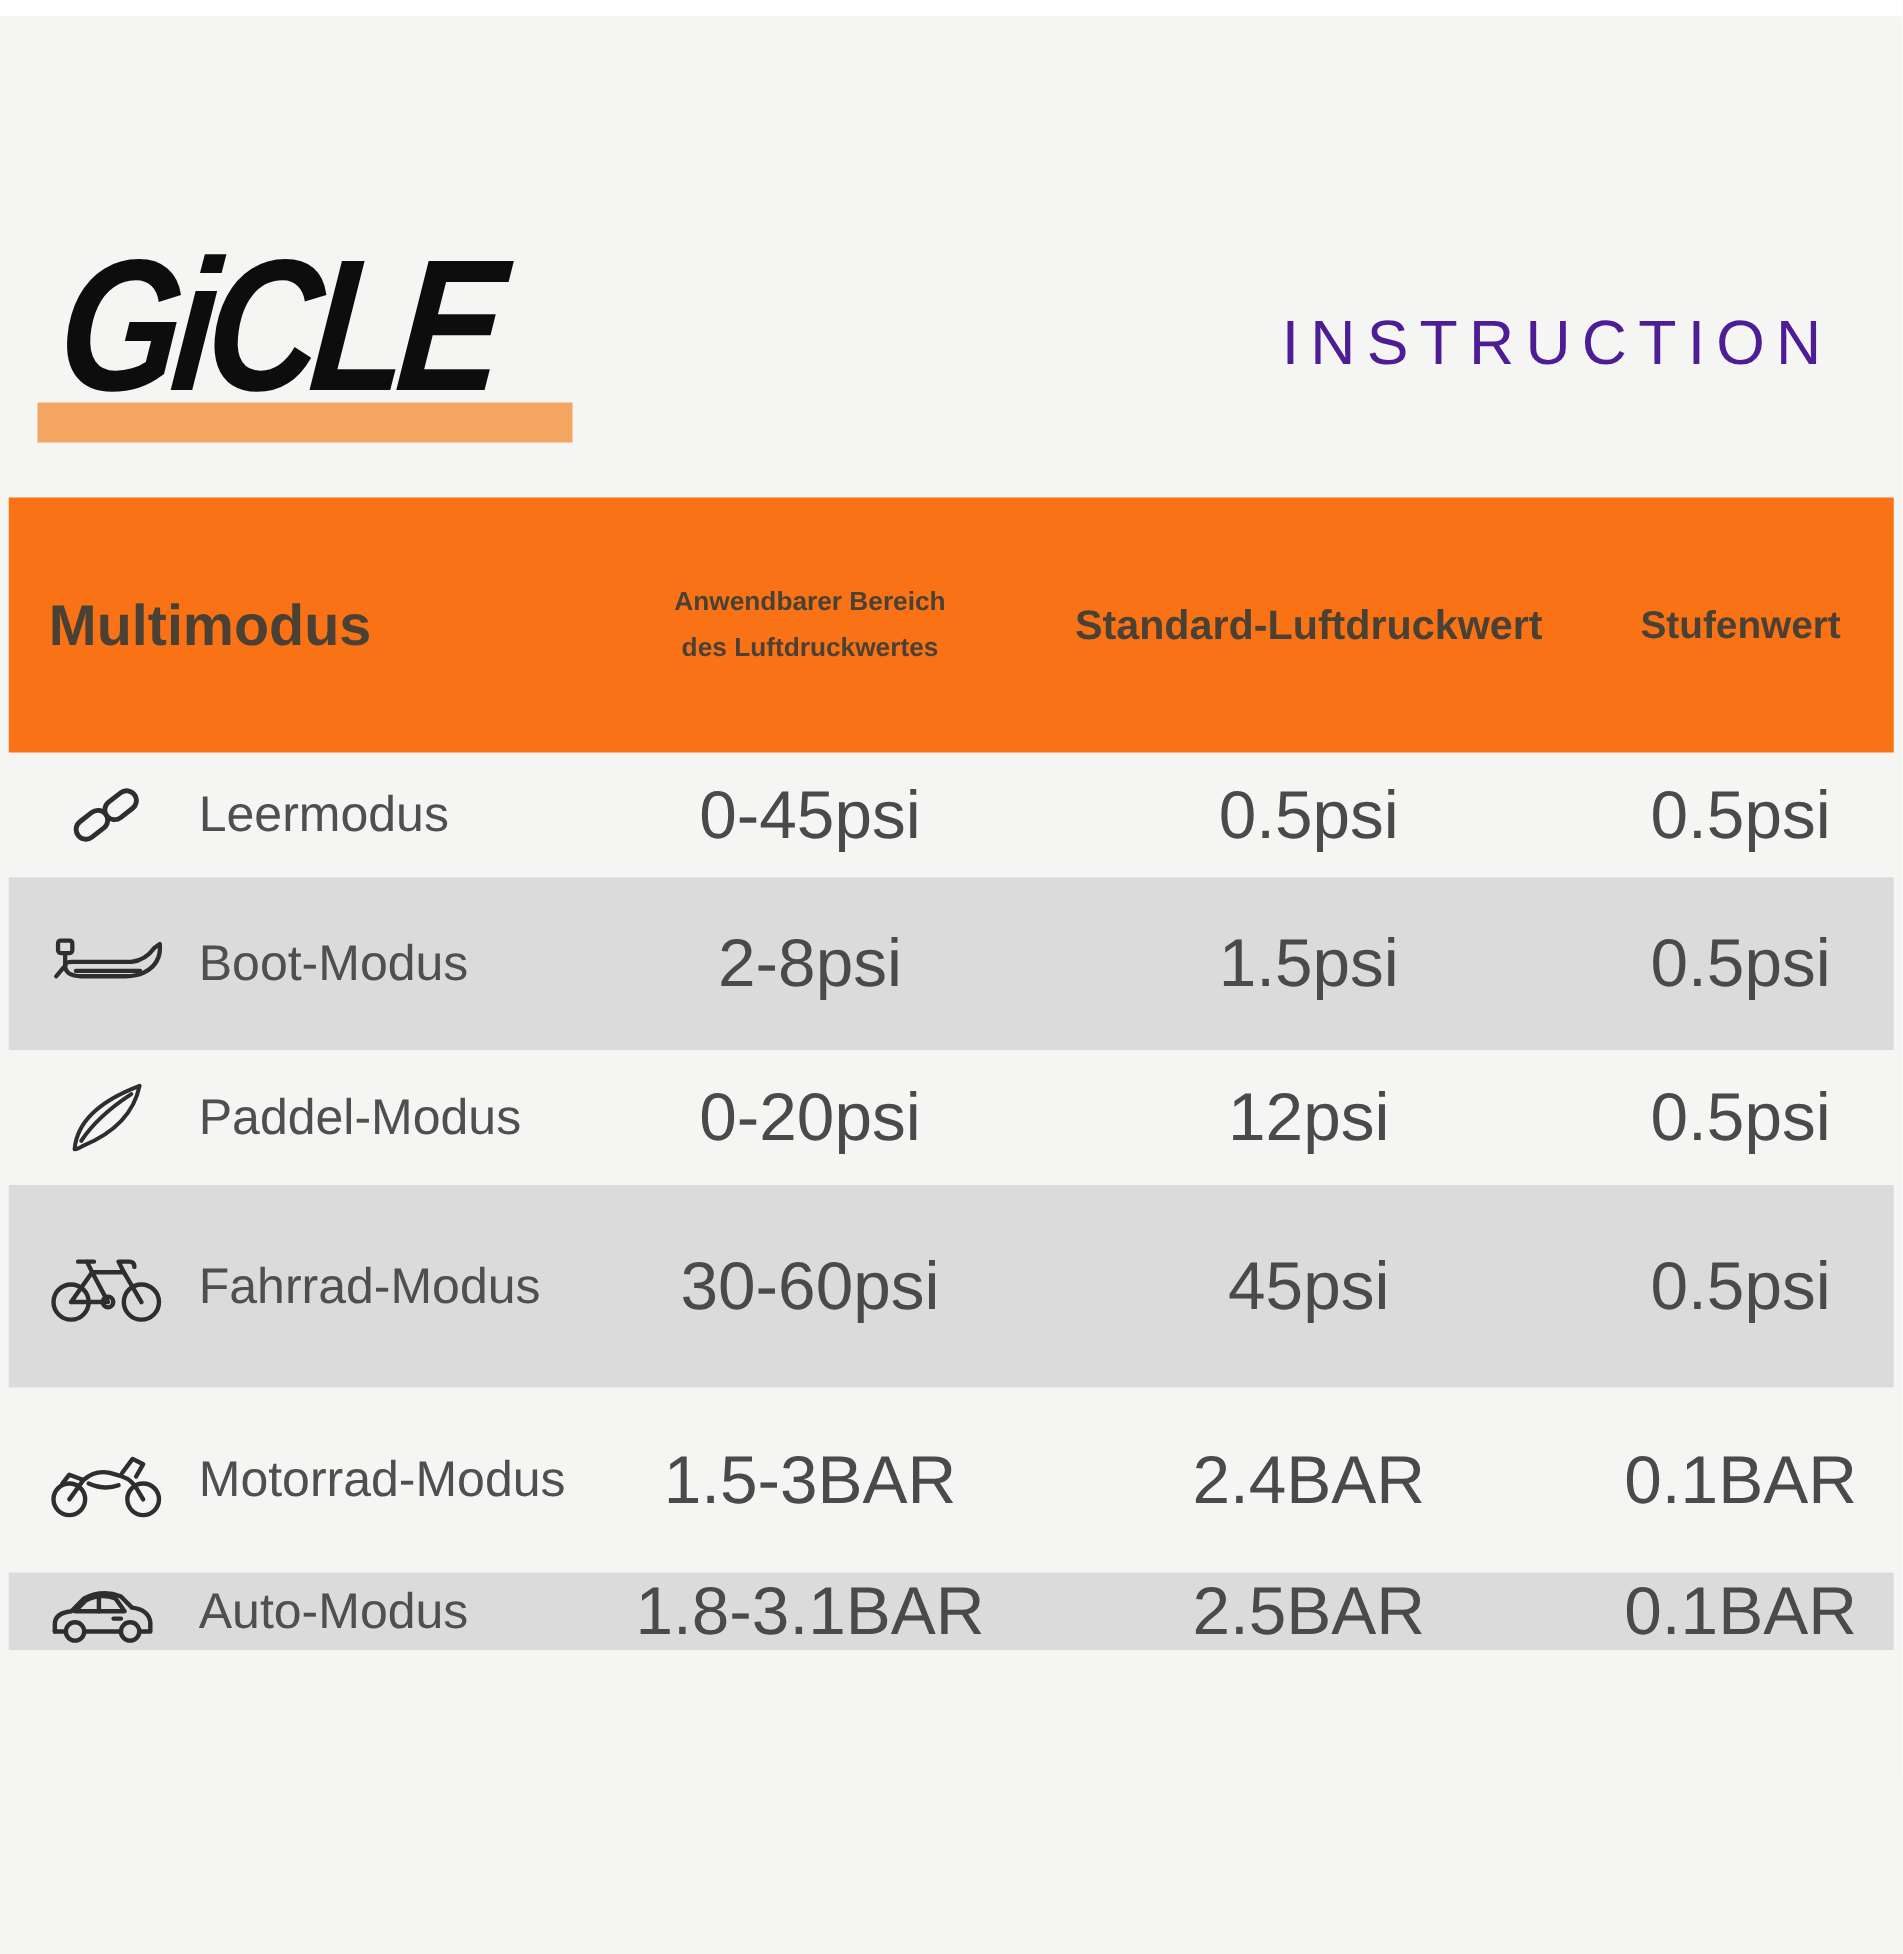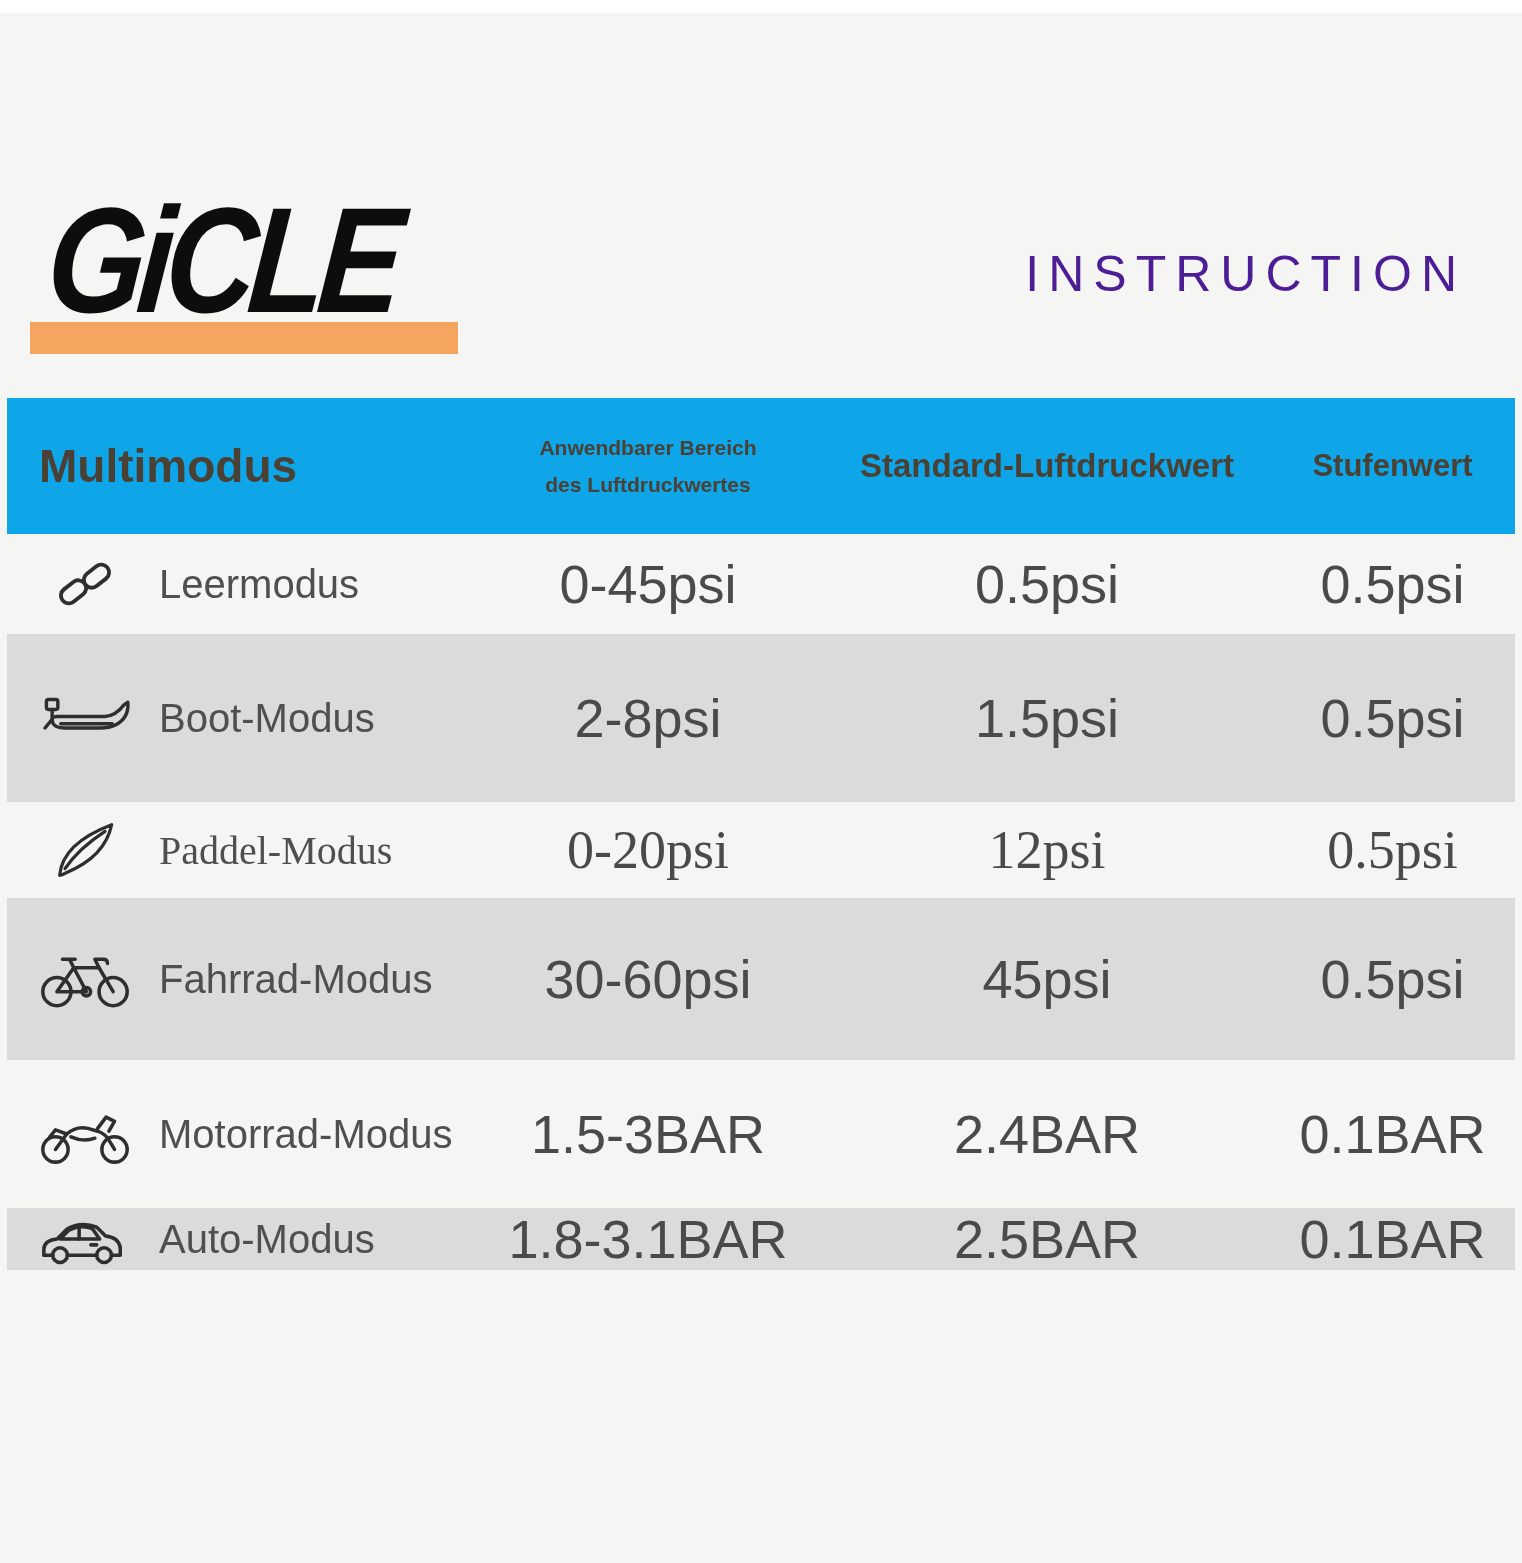--- a/index.html
+++ b/index.html
@@ -34,35 +34,35 @@
     position:absolute; right:56px; top:232px;
     font-size:50px; letter-spacing:9px; color:#4c1d95;
     white-space:nowrap;
   }
 
   
   .table { margin:0 7px; }
   .grid { display:grid; grid-template-columns:455px 372px 426px 1fr; }
 
   .header-row {
-    height:136px; background:#0ea5e9;
+    height:204px; background:#f97316;
     color:#4A4134;
   }
   .header-row > div { display:flex; align-items:center; justify-content:center; text-align:center; }
   .h-mode { justify-content:flex-start !important; padding-left:32px; font-size:46px; font-weight:bold; }
   .h-range { font-size:21px; font-weight:bold; line-height:37px; }
   .h-standard { font-size:33px; font-weight:bold; }
   .h-step { font-size:31px; font-weight:bold; padding-left:10px; }
 
   .row { background:transparent; }
   .row.stripe { background:#DBDBDB; }
   .row:nth-of-type(1){ height:172px; }
   .row:nth-of-type(2){ height:100px; }
-  .row:nth-of-type(3){ height:168px; }
-  .row:nth-of-type(4){ height:96px;font-family:Liberation Serif, serif; }
+  .row:nth-of-type(3){ height:138px; }
+  .row:nth-of-type(4){ height:108px; }
   .row:nth-of-type(5){ height:162px; }
   .row:nth-of-type(6){ height:148px; }
 
   .cell-mode {
     display:flex; align-items:center;
     padding-left:30px; gap:26px;
   }
   .icon-box {
     width:96px; display:flex; align-items:center; justify-content:center;
     flex:0 0 96px;

